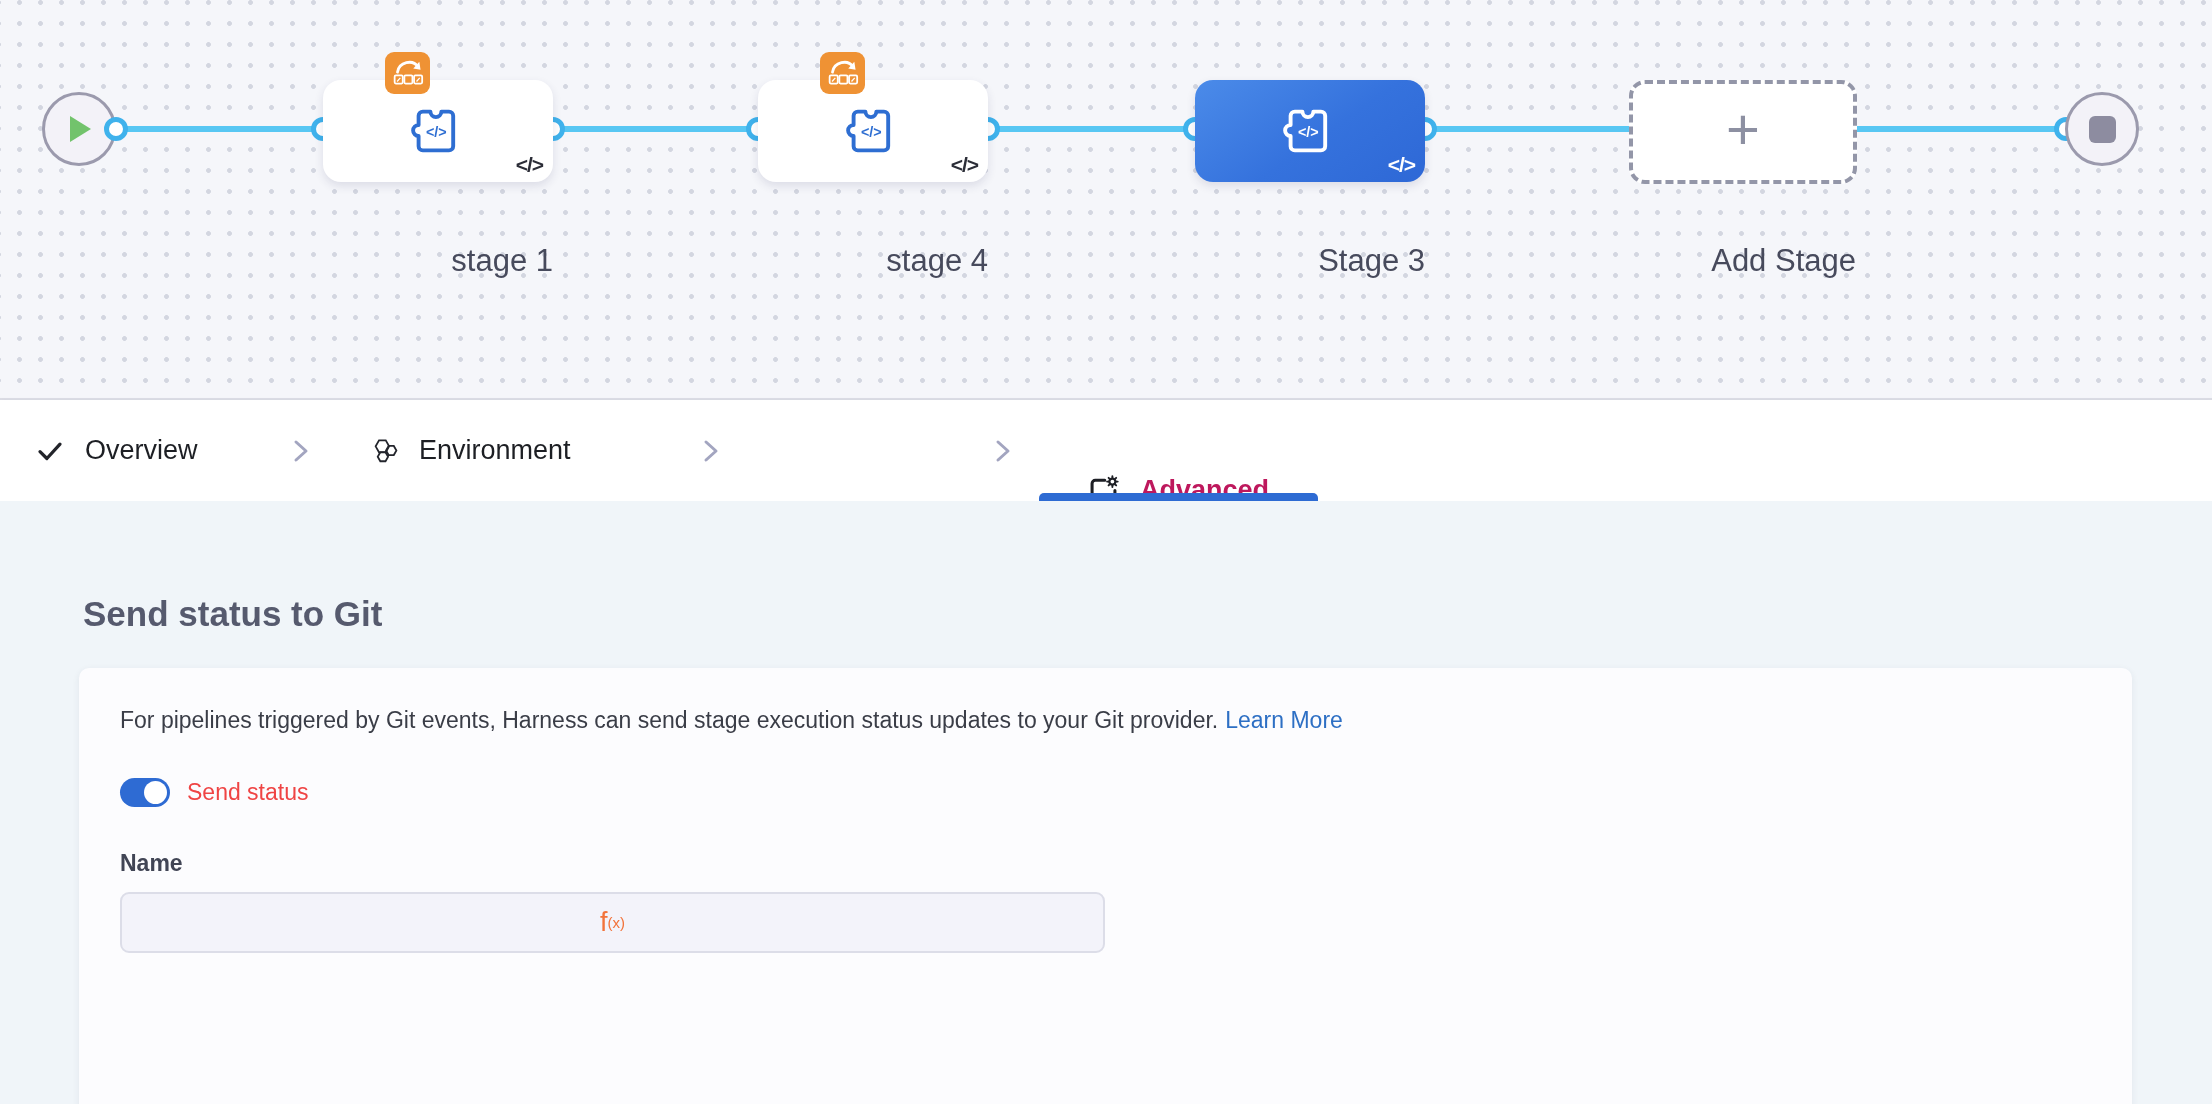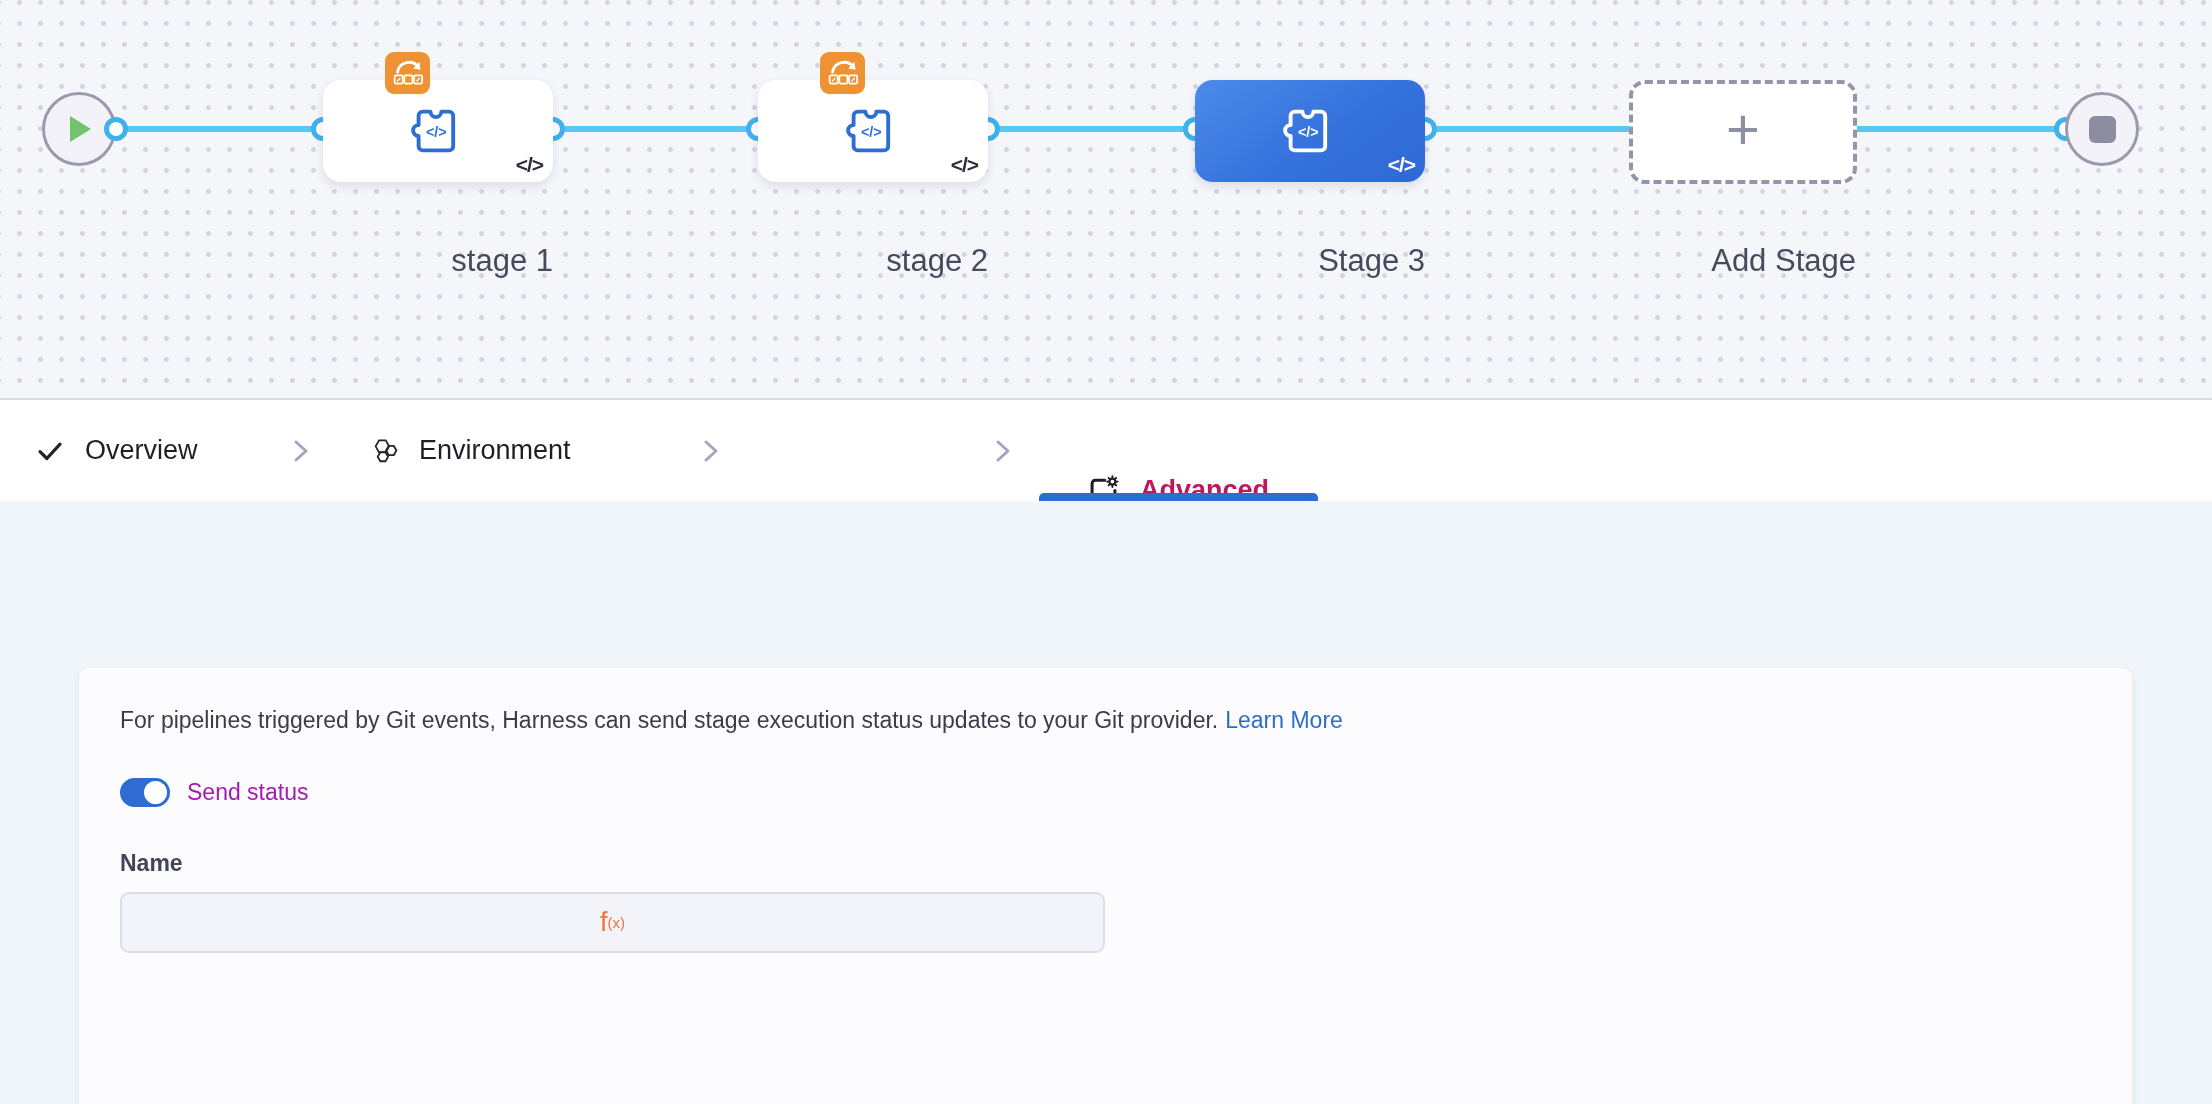--- a/index.html
+++ b/index.html
@@ -50,21 +50,21 @@
   .content { position:absolute; left:0; top:501px; width:2212px; height:603px; background:#f0f5f9; }
   .section-title { position:absolute; left:83px; top:93px; font-size:35px; font-weight:700; color:#565a6e; }
   .panel-card { position:absolute; left:79px; top:167px; width:2053px; height:454px;
     background:#fcfcfe; border-radius:10px; box-shadow:0 2px 7px rgba(40,45,80,.08); }
   .desc { position:absolute; left:41px; top:39px; font-size:23px; color:#3a3d47; }
   .desc a { color:#2d6fc4; text-decoration:none; margin-left:7px; }
   .toggle-row { position:absolute; left:41px; top:110px; display:flex; align-items:center; gap:17px; }
   .toggle { position:relative; width:50px; height:29px; border-radius:15px; background:#2e6bd3; }
   .toggle .knob { position:absolute; right:3px; top:3px; width:23px; height:23px;
     background:#fff; border-radius:50%; }
-  .toggle-label { font-size:23px; color:#a21caf; }
+  .toggle-label { font-size:23px; color:#ef4444; }
   .field-label { position:absolute; left:41px; top:182px; font-size:23px; font-weight:700; color:#41455500; color:#414555; }
   .input-row { position:absolute; left:41px; top:224px; width:985px; height:61px; display:flex;
     border:2px solid #dcdde8; border-radius:9px; background:#f3f3fa; overflow:hidden; }
   .name-input { width:920px; height:100%; border:none; outline:none; background:#fff;
     border-right:2px solid #e0e1ec; padding:0 20px; font-size:24px; color:#1f232c;
     font-family:"Liberation Sans", sans-serif; }
   .fx-btn { flex:1; display:flex; align-items:center; justify-content:center;
     color:#f2733b; font-size:27px; cursor:pointer; }
   .fx-btn sub { font-size:15px; }
 </style>
@@ -137,21 +137,21 @@
 
   <div class="add-card">
     <span class="add-plus">+</span>
   </div>
 
   <div class="term-node" style="left:2065px;">
     <div class="stop-sq"></div>
   </div>
 
   <div class="stage-label" style="left:323px;">stage 1</div>
-  <div class="stage-label" style="left:758px;">stage 2</div>
+  <div class="stage-label" style="left:758px;">stage 4</div>
   <div class="stage-label" style="left:1195px;">Stage 3</div>
   <div class="stage-label" style="left:1628px; width:228px;">Add Stage</div>
 </div>
 
 <div class="tabbar">
   <div class="tab" style="left:35px;">
     <svg width="30" height="30" viewBox="0 0 24 24">
       <path d="M4 12.5 L9.5 18 L20 6.5" fill="none" stroke="#22242a" stroke-width="2.6" stroke-linecap="round" stroke-linejoin="round"></path>
     </svg>
     <span>Overview</span>
@@ -185,20 +185,21 @@
       <circle cx="20" cy="6" r="2.4" fill="none" stroke="#1d1f25" stroke-width="1.8"></circle>
       <path d="M20 1.8 V3 M20 9 V10.2 M15.8 6 H17 M23 6 H24.2 M17 3 L17.9 3.9 M22.1 8.1 L23 9 M23 3 L22.1 3.9 M17.9 8.1 L17 9" stroke="#1d1f25" stroke-width="1.5" stroke-linecap="round"></path>
     </svg>
     <span>Advanced</span>
   </div>
 
   <div class="tab-underline"></div>
 </div>
 
 <div class="content">
+  <div class="section-title">Send status to Git</div>
 
   <div class="panel-card">
     <div class="desc">
       <span>For pipelines triggered by Git events, Harness can send stage execution status updates to your Git provider.</span><a href="#">Learn More</a>
     </div>
 
     <div class="toggle-row">
       <div class="toggle">
         <div class="knob"></div>
       </div>

